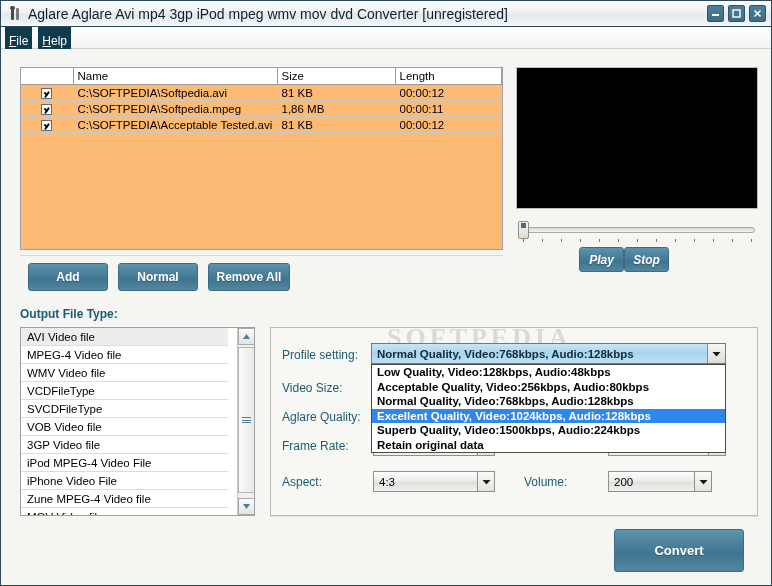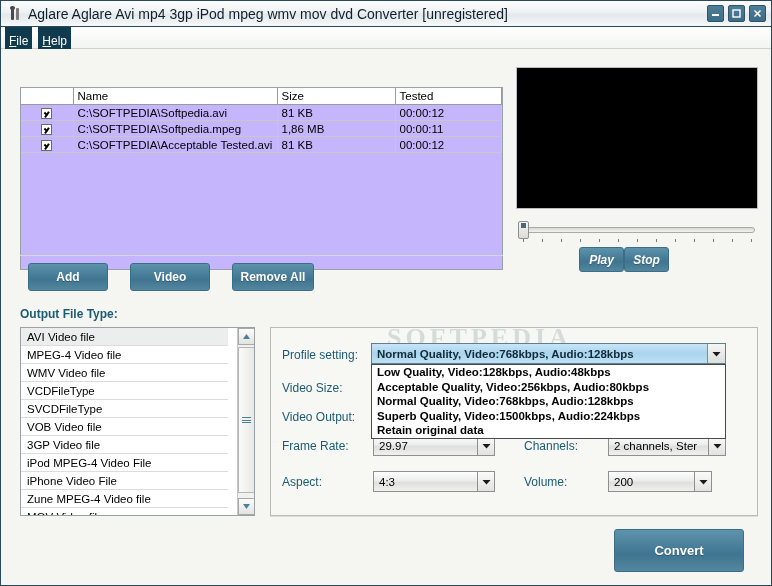--- a/index.html
+++ b/index.html
@@ -62,25 +62,24 @@
   }
   .menuitem{
     font-size:12px;color:#fdfdfd;background:#103a4e;
     padding:7px 4px 1px 4px;cursor:pointer;line-height:14px;
   }
   .menuitem u{text-decoration:underline;}
 
   
   .filelist{
     position:absolute;left:19px;top:66px;width:483px;height:183px;
-    background:#c4b5fd;
+    background:#fdba74;
     border:1px solid #9aa0a6;
     box-sizing:border-box;
     overflow:hidden;
-    margin-top:20px;
   }
   table.flist{border-collapse:collapse;width:100%;table-layout:fixed;font-size:11.5px;color:#000;}
   table.flist th{
     background:#ffffff;
     border-right:1px solid #9a9a9a;
     border-bottom:1px solid #9a9a9a;
     font-weight:normal;text-align:left;
     padding:2px 4px;height:15px;box-sizing:border-box;
   }
   table.flist th.chk{border-right:1px solid #9a9a9a;}
@@ -140,21 +139,21 @@
   .tbtn{
     background:linear-gradient(to bottom,#5e93ac 0%,#4b819b 35%,#3f7590 60%,#54879f 100%);
     border:1px solid #3b6d86;
     border-radius:3px;
     color:#ffffff;font-size:12px;font-weight:bold;
     display:flex;align-items:center;justify-content:center;
     cursor:pointer;box-sizing:border-box;
     text-shadow:0 1px 0 rgba(0,0,0,.25);
   }
   .addbtns{
-    position:absolute;left:27px;top:262px;display:flex;gap:22px;
+    position:absolute;left:27px;top:262px;display:flex;gap:10px;
   }
   .addbtns .tbtn{height:28px;}
   .divider{
     position:absolute;left:19px;top:254px;width:483px;height:1px;background:#d6d8d3;
   }
 
   
   .outlabel{
     position:absolute;left:19px;top:306px;
     font-size:12px;font-weight:bold;color:#1b5b73;
@@ -307,21 +306,21 @@
           <col style="width:52px">
           <col style="width:204px">
           <col style="width:118px">
           <col>
         </colgroup>
       <thead>
         <tr>
           <th class="chk"></th>
           <th>Name</th>
           <th>Size</th>
-          <th>Tested</th>
+          <th>Length</th>
         </tr>
       </thead>
       <tbody>
         <tr>
           <td class="chk"><span class="cbox"></span></td>
           <td>C:\SOFTPEDIA\Softpedia.avi</td>
           <td>81 KB</td>
           <td>00:00:12</td>
         </tr>
         <tr>
@@ -364,21 +363,21 @@
 
   <div class="playbtns">
     <div class="tbtn" style="width:45px;height:25px;">Play</div>
     <div class="tbtn" style="width:45px;height:25px;">Stop</div>
   </div>
 
   <div class="divider"></div>
 
   <div class="addbtns">
     <div class="tbtn" style="width:80px;">Add</div>
-    <div class="tbtn" style="width:80px;">Video</div>
+    <div class="tbtn" style="width:80px;">Normal</div>
     <div class="tbtn" style="width:82px;">Remove All</div>
   </div>
 
   <div class="outlabel">Output File Type:</div>
   <div class="outbox">
     <ul id="outlist">
         <li class="sel">AVI Video file</li>
         <li>MPEG-4 Video file</li>
         <li>WMV Video file</li>
         <li>VCDFileType</li>
@@ -418,21 +417,21 @@
 
   <div class="optpanel"></div>
 
   <div class="watermark">
     <span>SOFTPEDIA</span>
     <small>www.softpedia.com</small>
   </div>
 
   <div class="flabel" style="left:281px;top:347px;">Profile setting:</div>
   <div class="flabel" style="left:281px;top:380px;">Video Size:</div>
-  <div class="flabel" style="left:281px;top:409px;">Video Output:</div>
+  <div class="flabel" style="left:281px;top:409px;">Aglare Quality:</div>
   <div class="flabel" style="left:281px;top:438px;">Frame Rate:</div>
   <div class="flabel" style="left:281px;top:474px;">Aspect:</div>
   <div class="flabel" style="left:523px;top:438px;">Channels:</div>
   <div class="flabel" style="left:523px;top:474px;">Volume:</div>
 
   <div class="fsel" style="left:372px;top:434px;width:122px;">
     <span class="val">29.97</span>
     <span class="arrow">
       <svg width="9" height="6" viewBox="0 0 9 6">
           <path d="M0.5 1 L8.5 1 L4.5 5.5 Z" fill="#1a1a1a"></path>
@@ -469,20 +468,21 @@
     <span class="arrow">
       <svg width="9" height="6" viewBox="0 0 9 6">
           <path d="M0.5 1 L8.5 1 L4.5 5.5 Z" fill="#1a1a1a"></path>
         </svg>
     </span>
   </div>
   <div class="combo-list" id="combolist">
       <div>Low Quality, Video:128kbps, Audio:48kbps</div>
       <div>Acceptable Quality, Video:256kbps, Audio:80kbps</div>
       <div>Normal Quality, Video:768kbps, Audio:128kbps</div>
+      <div class="hl">Excellent Quality, Video:1024kbps, Audio:128kbps</div>
       <div>Superb Quality, Video:1500kbps, Audio:224kbps</div>
       <div>Retain original data</div>
     </div>
 
   <div class="optpanel-bottomline"></div>
 
   <div class="tbtn convert">Convert</div>
 
 </div>
 

